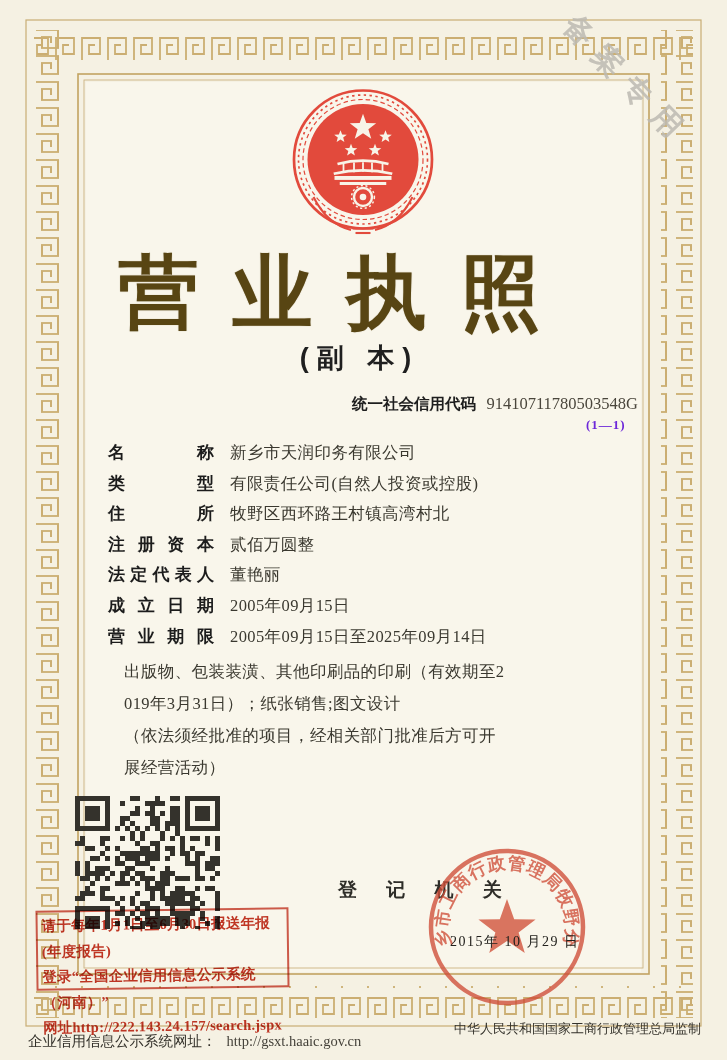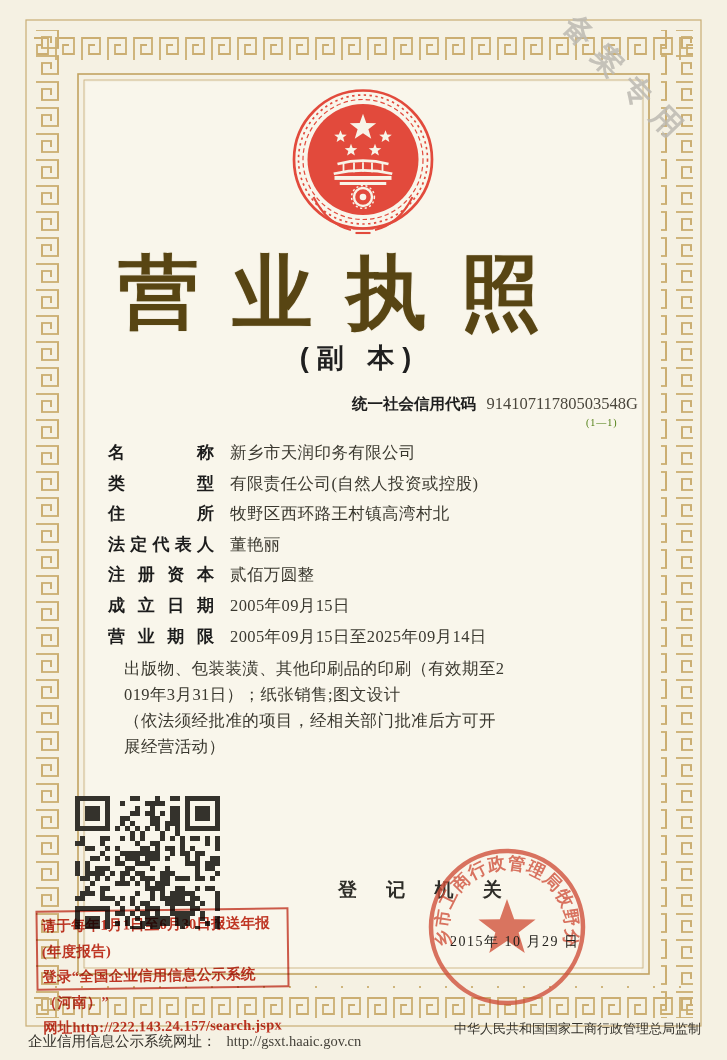--- a/index.html
+++ b/index.html
@@ -34,36 +34,36 @@
   .doc-subtitle{
     position:absolute;top:340px;left:0;width:727px;margin-left:-4px;
     text-align:center;font-size:27px;font-weight:700;color:#1f1f1f;letter-spacing:8px;
   }
   .code-row{
     position:absolute;top:394px;left:352px;white-space:nowrap;
   }
   .code-label{font-size:15.5px;font-weight:700;color:#1e1e1e;}
   .code-value{font-size:16.5px;color:#4a463c;font-family:"Liberation Serif","DejaVu Serif",serif;margin-left:6px;text-align:right;}
   .page-number{
-    position:absolute;top:417px;left:586px;font-size:10px;color:#4d7c0f;
-    font-family:"Liberation Serif","DejaVu Serif",serif;letter-spacing:1px;
+    position:absolute;top:417px;left:586px;font-size:13px;color:#6d28d9;
+    font-family:"Liberation Serif","DejaVu Serif",serif;letter-spacing:1px;font-weight:bold;
   }
   .fields{position:absolute;left:108px;top:438px;width:516px;}
   .frow{display:flex;align-items:center;line-height:30.6px;}
   .flabel{
     width:106px;flex:0 0 106px;
     font-size:17px;font-weight:700;color:#1c1c1c;
     text-align:justify;text-align-last:justify;text-justify:inter-character;
   }
   .fvalue{
     margin-left:16px;font-size:16.5px;color:#3a382f;
     font-family:"Liberation Serif","DejaVu Serif",serif;
     white-space:pre-line;letter-spacing:.4px;
   }
-  .frow.scope .fvalue{line-height:26px;padding-top:4px;width:395px;}
+  .frow.scope .fvalue{line-height:32px;padding-top:4px;width:395px;}
   .qr{position:absolute;left:75px;top:796px;width:145px;height:133px;overflow:hidden;}
   .stamp{
     position:absolute;left:36px;top:909px;width:253px;height:80px;
     border:2px solid rgba(198,52,35,.8);
     transform:rotate(-0.8deg);
     color:#c43827;font-weight:600;font-size:14.5px;line-height:25.5px;
     font-family:"Liberation Serif","DejaVu Serif",serif;
     white-space:pre-line;padding:1px 4px;box-sizing:border-box;
     mix-blend-mode:multiply;letter-spacing:.2px;
   }
@@ -160,26 +160,26 @@
     </div>
     <div class="frow">
       <span class="flabel">类型</span>
       <span class="fvalue">有限责任公司(自然人投资或控股)</span>
     </div>
     <div class="frow">
       <span class="flabel">住所</span>
       <span class="fvalue">牧野区西环路王村镇高湾村北</span>
     </div>
     <div class="frow">
+      <span class="flabel">注册资本</span>
+      <span class="fvalue">贰佰万圆整</span>
+    </div>
+    <div class="frow">
       <span class="flabel">法定代表人</span>
       <span class="fvalue">董艳丽</span>
-    </div>
-    <div class="frow">
-      <span class="flabel">注册资本</span>
-      <span class="fvalue">贰佰万圆整</span>
     </div>
     <div class="frow">
       <span class="flabel">成立日期</span>
       <span class="fvalue">2005年09月15日</span>
     </div>
     <div class="frow">
       <span class="flabel">营业期限</span>
       <span class="fvalue">2005年09月15日至2025年09月14日</span>
     </div>
     <div class="frow scope">

